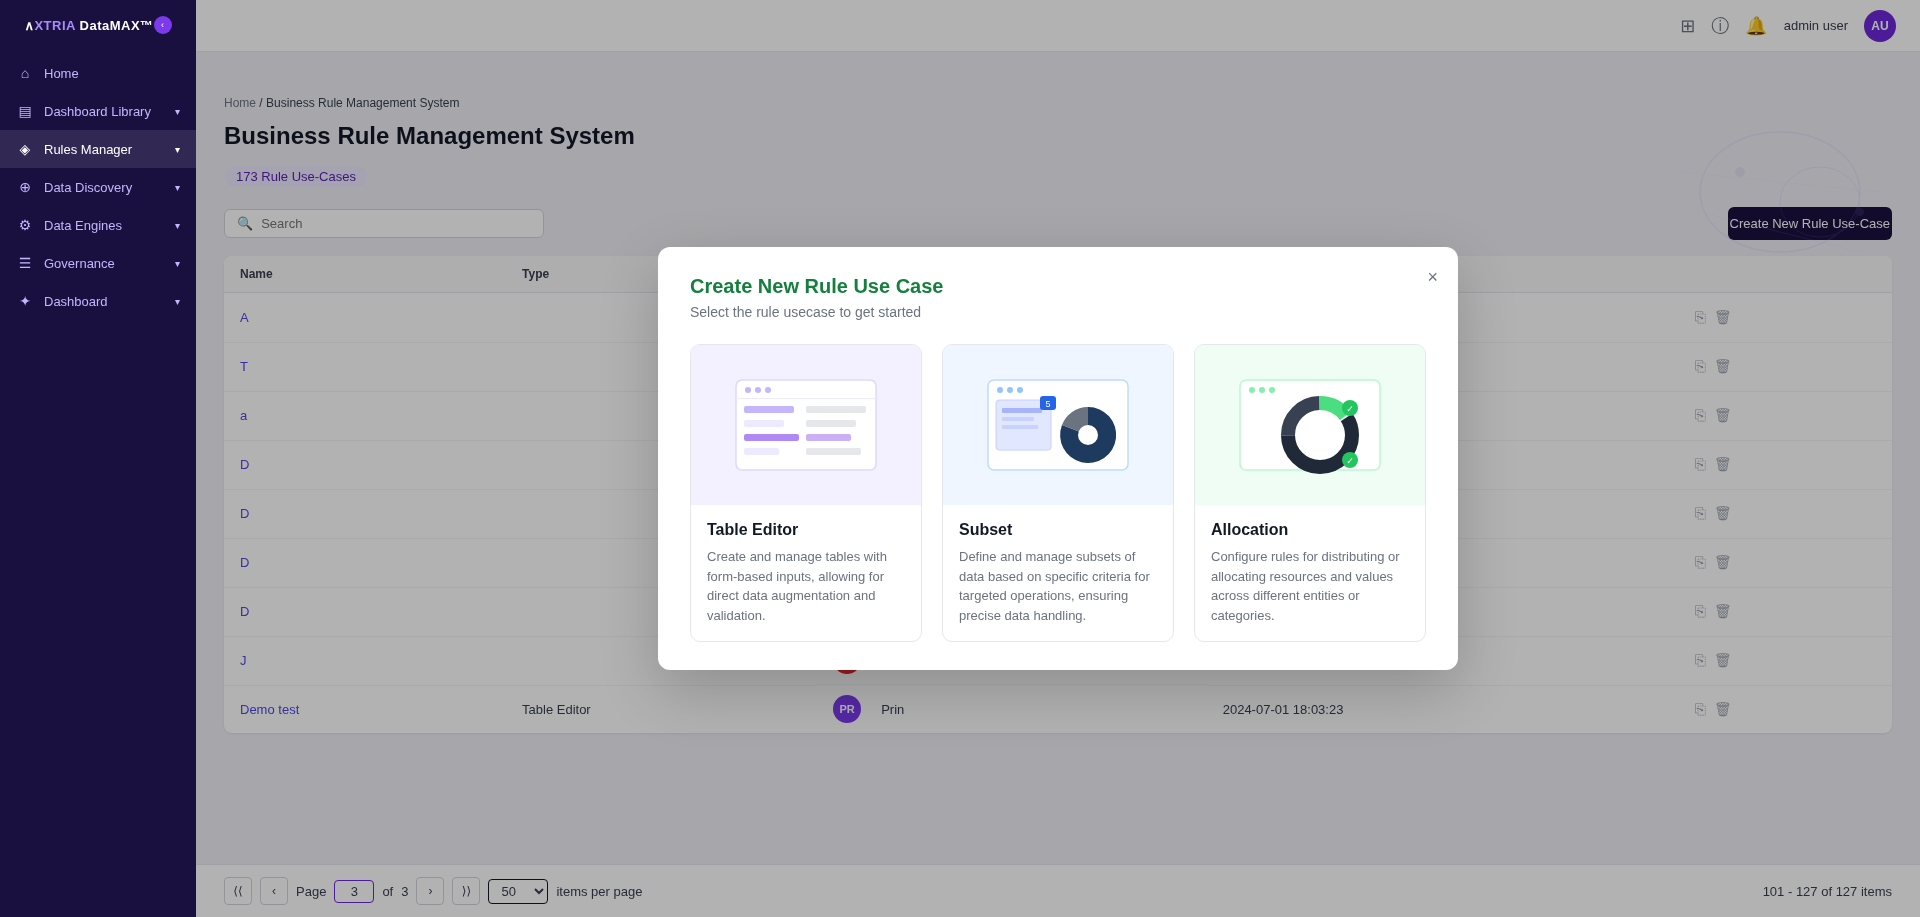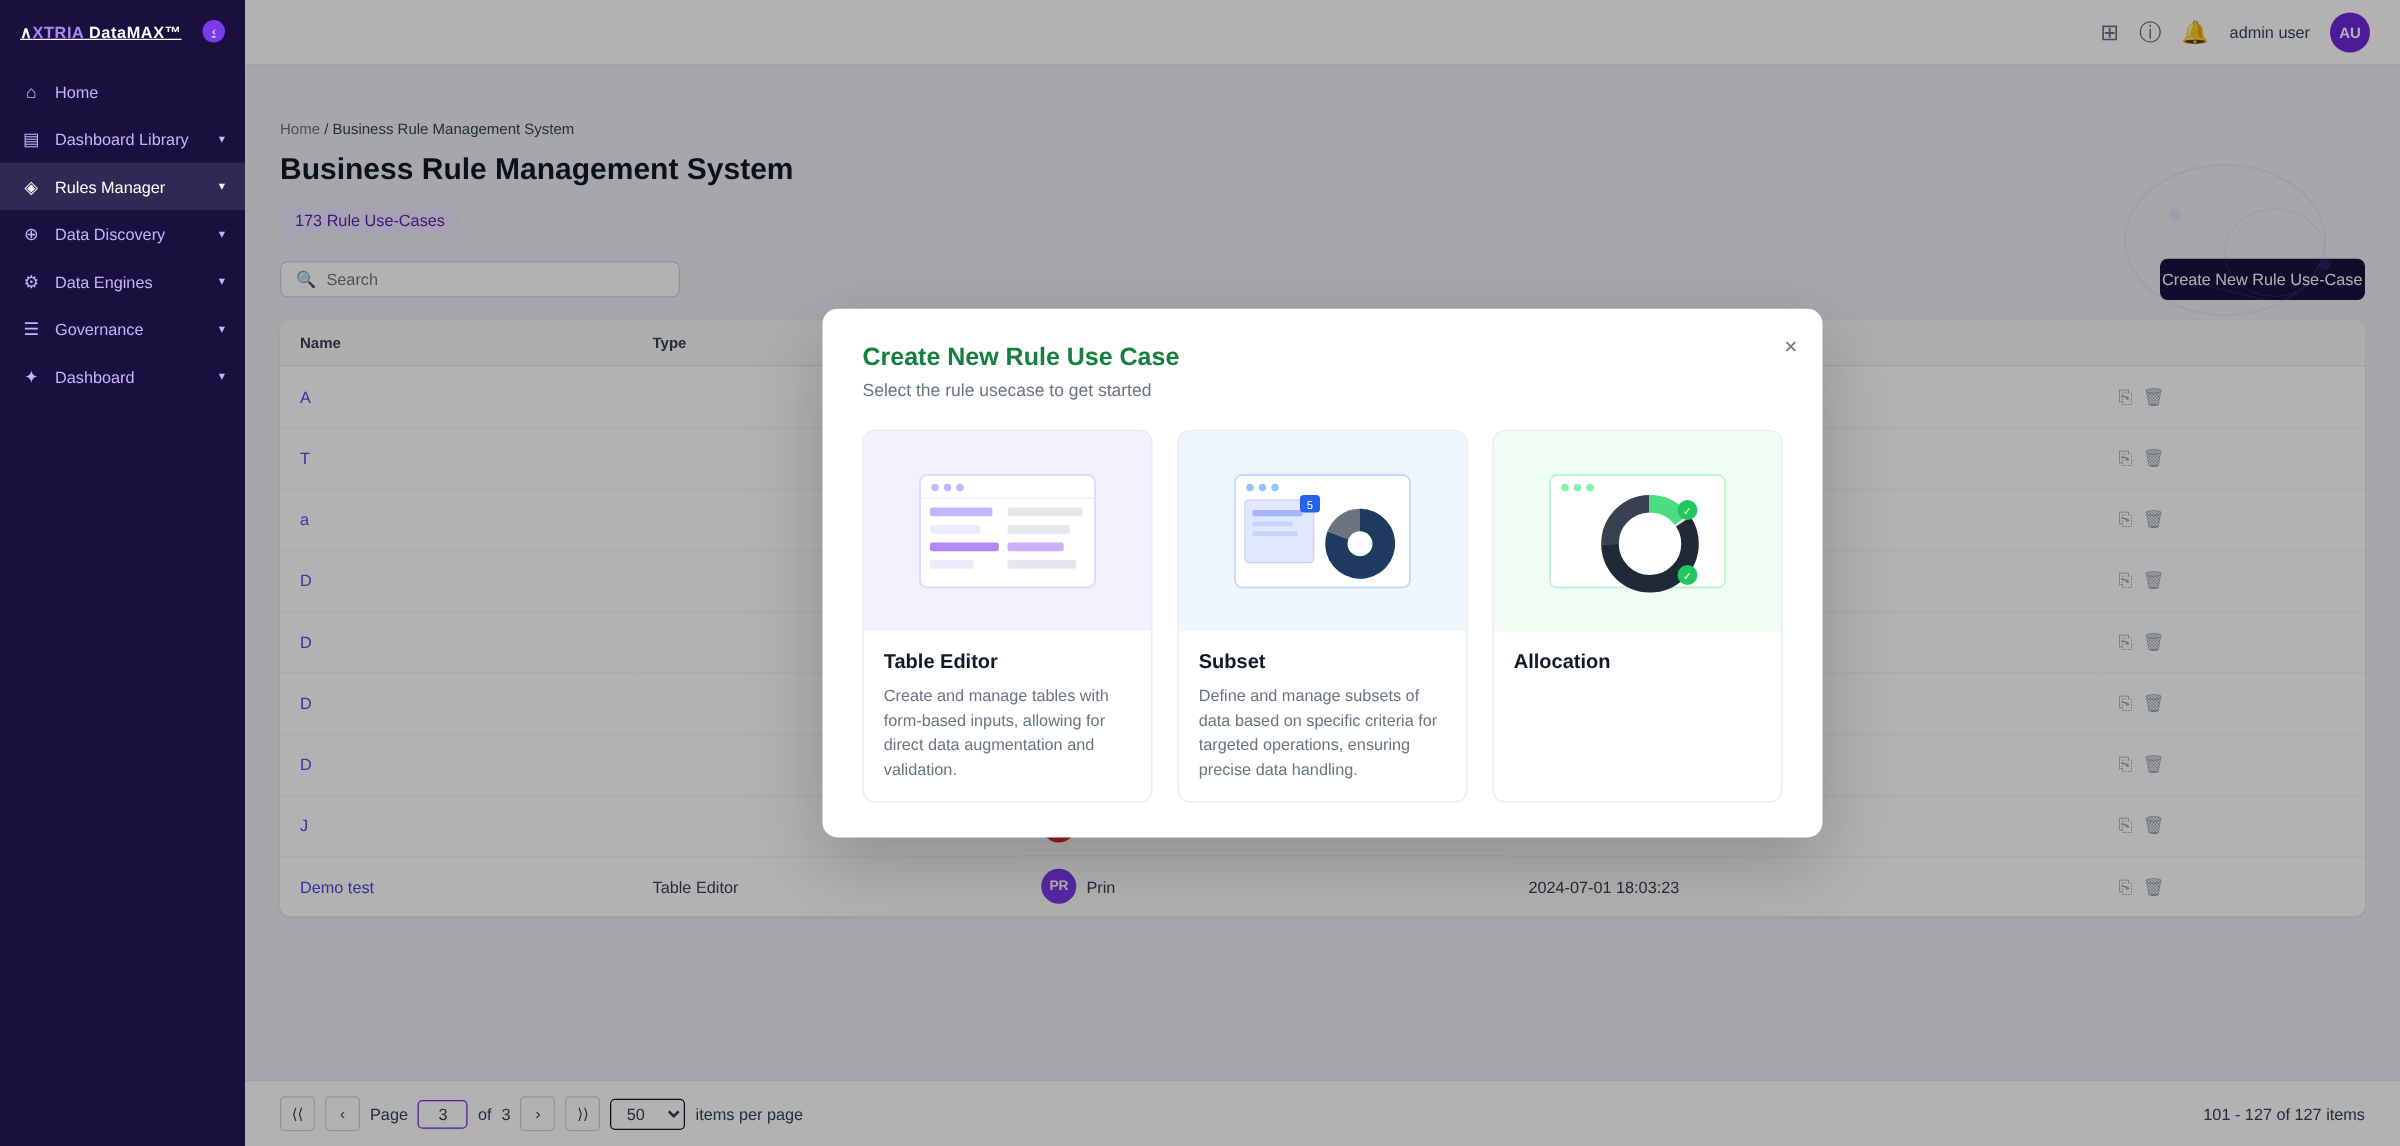--- a/index.html
+++ b/index.html
@@ -13,22 +13,21 @@
       color: #fff;
       display: flex;
       flex-direction: column;
       height: 100%;
       position: relative;
     }
     .sidebar-logo {
       padding: 16px 16px 12px;
       display: flex;
       align-items: center;
-      justify-content: space-between;
-      text-decoration: underline;
+      justify-content: center;
     }
     .logo-text {
       font-size: 13px;
       font-weight: bold;
       color: #fff;
       letter-spacing: 0.5px;
     }
     .logo-text span { color: #a78bfa; }
     .sidebar-collapse-btn {
       width: 18px; height: 18px;
@@ -483,21 +482,21 @@
           <span class="action-icon">⎘</span>
           <span class="action-icon">🗑</span>
         </div>
       </td>
     </tr>
           <tr>
       <td>
         <a class="row-name-link" href="#">Demo test</a>
       </td>
       <td>Table Editor</td>
-      <td style="display:flex;align-items:center;gap:8px;">
+      <td style="display:flex;align-items:center;gap:20px;">
         <div class="avatar-circle" style="background:#7c3aed">PR</div>
         <span>Prin</span>
       </td>
       <td>2024-07-01 18:03:23</td>
       <td>
         <div class="action-icons">
           <span class="action-icon">⎘</span>
           <span class="action-icon">🗑</span>
         </div>
       </td>
@@ -603,19 +602,20 @@
               <circle cx="90" cy="65" r="18" fill="#fff"></circle>
 
               <circle cx="120" cy="38" r="8" fill="#22c55e"></circle>
               <text x="120" y="42" font-size="9" fill="#fff" text-anchor="middle">✓</text>
               <circle cx="120" cy="90" r="8" fill="#22c55e"></circle>
               <text x="120" y="94" font-size="9" fill="#fff" text-anchor="middle">✓</text>
             </svg>
           </div>
           <div class="option-body">
             <div class="option-name">Allocation</div>
+            <div class="option-desc">Configure rules for distributing or allocating resources and values across different entities or categories.</div>
           </div>
         </div>
 
       </div>
     </div>
   </div>
 </div>
 
 </body></html>

